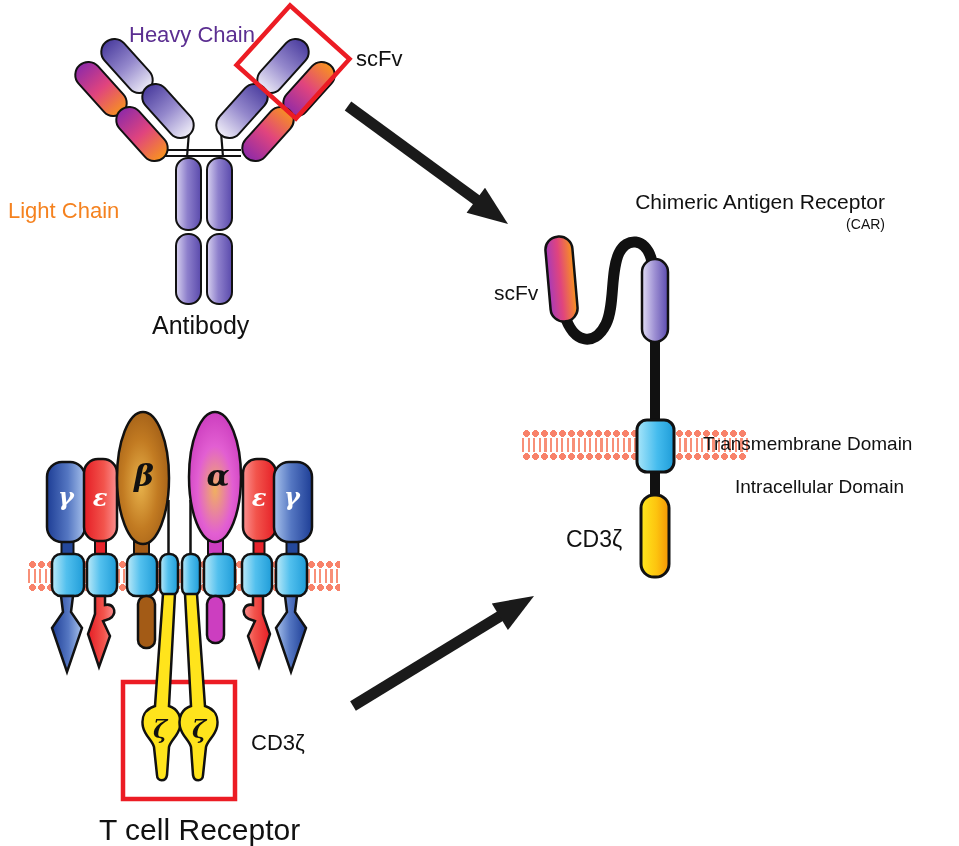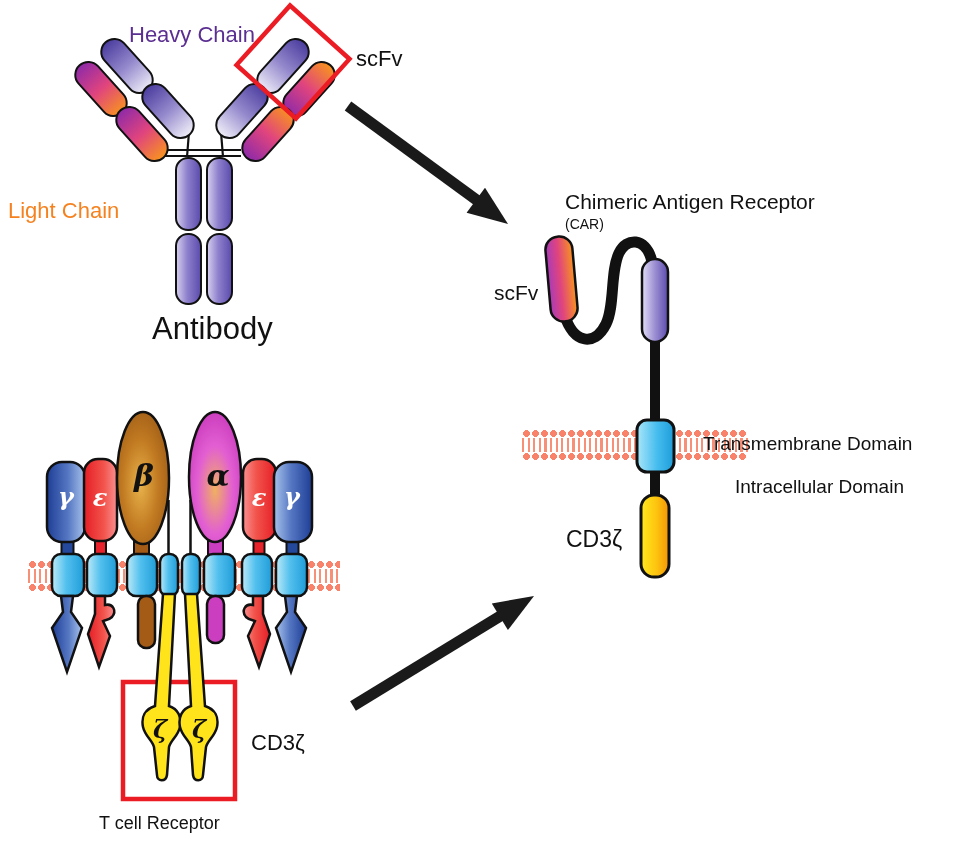--- a/index.html
+++ b/index.html
@@ -6,21 +6,21 @@
   #canvas{position:relative;width:959px;height:846px;background:#fff;overflow:hidden;
           font-family:"Liberation Sans","DejaVu Sans",sans-serif;}
   svg{position:absolute;left:0;top:0;}
   .membrane{position:absolute;}
   .membrane .dots{height:9px;background-image:radial-gradient(circle 3.3px at 4.5px 4.5px,#F8826A 98%,rgba(255,255,255,0) 100%);background-size:9px 9px;background-repeat:repeat-x;}
   .membrane .tails{height:14px;background-image:repeating-linear-gradient(90deg,#F89078 0px,#F89078 2.2px,rgba(255,255,255,0) 2.2px,rgba(255,255,255,0) 5.6px);}
   .lbl{position:absolute;font-weight:normal;color:#111;white-space:nowrap;}
   .greek{position:absolute;transform:translate(-50%,-50%);font-family:"DejaVu Serif",serif;font-style:italic;font-weight:bold;white-space:nowrap;}
   .hc{color:#5B2E91;font-size:22px;}
   .lc{color:#F5821F;font-size:22px;}
-  .ctr{text-align:left;}
+  .ctr{text-align:right;}
 </style>
 </head>
 <body>
 
 <div id="canvas">
 
   <div class="membrane" style="left:28px;top:560px;width:312px;">
     <div class="dots"></div>
     <div class="tails"></div>
     <div class="dots"></div>
@@ -198,31 +198,31 @@
 
       <rect x="637" y="420" width="37" height="52" rx="10" fill="url(#gCyl)" stroke-width="3"></rect>
 
       <rect x="641" y="495" width="28" height="82" rx="13" fill="url(#gCd3)" stroke-width="3"></rect>
     </g>
   </svg>
 
   <div class="lbl hc" style="left:129px;top:22px;">Heavy Chain</div>
   <div class="lbl lc" style="left:8px;top:155px;margin-top:43px;">Light Chain</div>
   <div class="lbl" style="left:356px;top:46px;font-size:22px;">scFv</div>
-  <div class="lbl" style="left:152px;top:311px;font-size:31px;">Antibody</div>
+  <div class="lbl" style="left:152px;top:311px;font-size:25px;">Antibody</div>
 
   <div class="lbl ctr" style="left:565px;top:190px;width:320px;font-size:21px;">Chimeric Antigen Receptor</div>
   <div class="lbl ctr" style="left:565px;top:216px;width:320px;font-size:14px;">(CAR)</div>
   <div class="lbl" style="left:494px;top:281px;font-size:21px;">scFv</div>
   <div class="lbl" style="left:735px;top:476px;font-size:19px;">Intracellular Domain</div>
   <div class="lbl" style="left:703px;top:433px;font-size:19px;">Transmembrane Domain</div>
   <div class="lbl" style="left:566px;top:526px;font-size:23px;">CD3ζ</div>
 
   <div class="lbl" style="left:251px;top:730px;font-size:22px;">CD3ζ</div>
-  <div class="lbl" style="left:99px;top:813px;font-size:18px;">T cell Receptor</div>
+  <div class="lbl" style="left:99px;top:813px;font-size:30px;">T cell Receptor</div>
 
   <div class="greek" style="left:66px;top:496px;font-size:24px;color:#fff;">γ</div>
   <div class="greek" style="left:100px;top:497px;font-size:24px;color:#fff;">ε</div>
   <div class="greek" style="left:144px;top:475px;font-size:30px;color:#111;">β</div>
   <div class="greek" style="left:218px;top:475px;font-size:30px;color:#111;">α</div>
   <div class="greek" style="left:259px;top:497px;font-size:24px;color:#fff;">ε</div>
   <div class="greek" style="left:292px;top:496px;font-size:24px;color:#fff;">γ</div>
   <div class="greek" style="left:160px;top:729px;font-size:24px;color:#111;">ζ</div>
   <div class="greek" style="left:199px;top:729px;font-size:24px;color:#111;">ζ</div>
 

